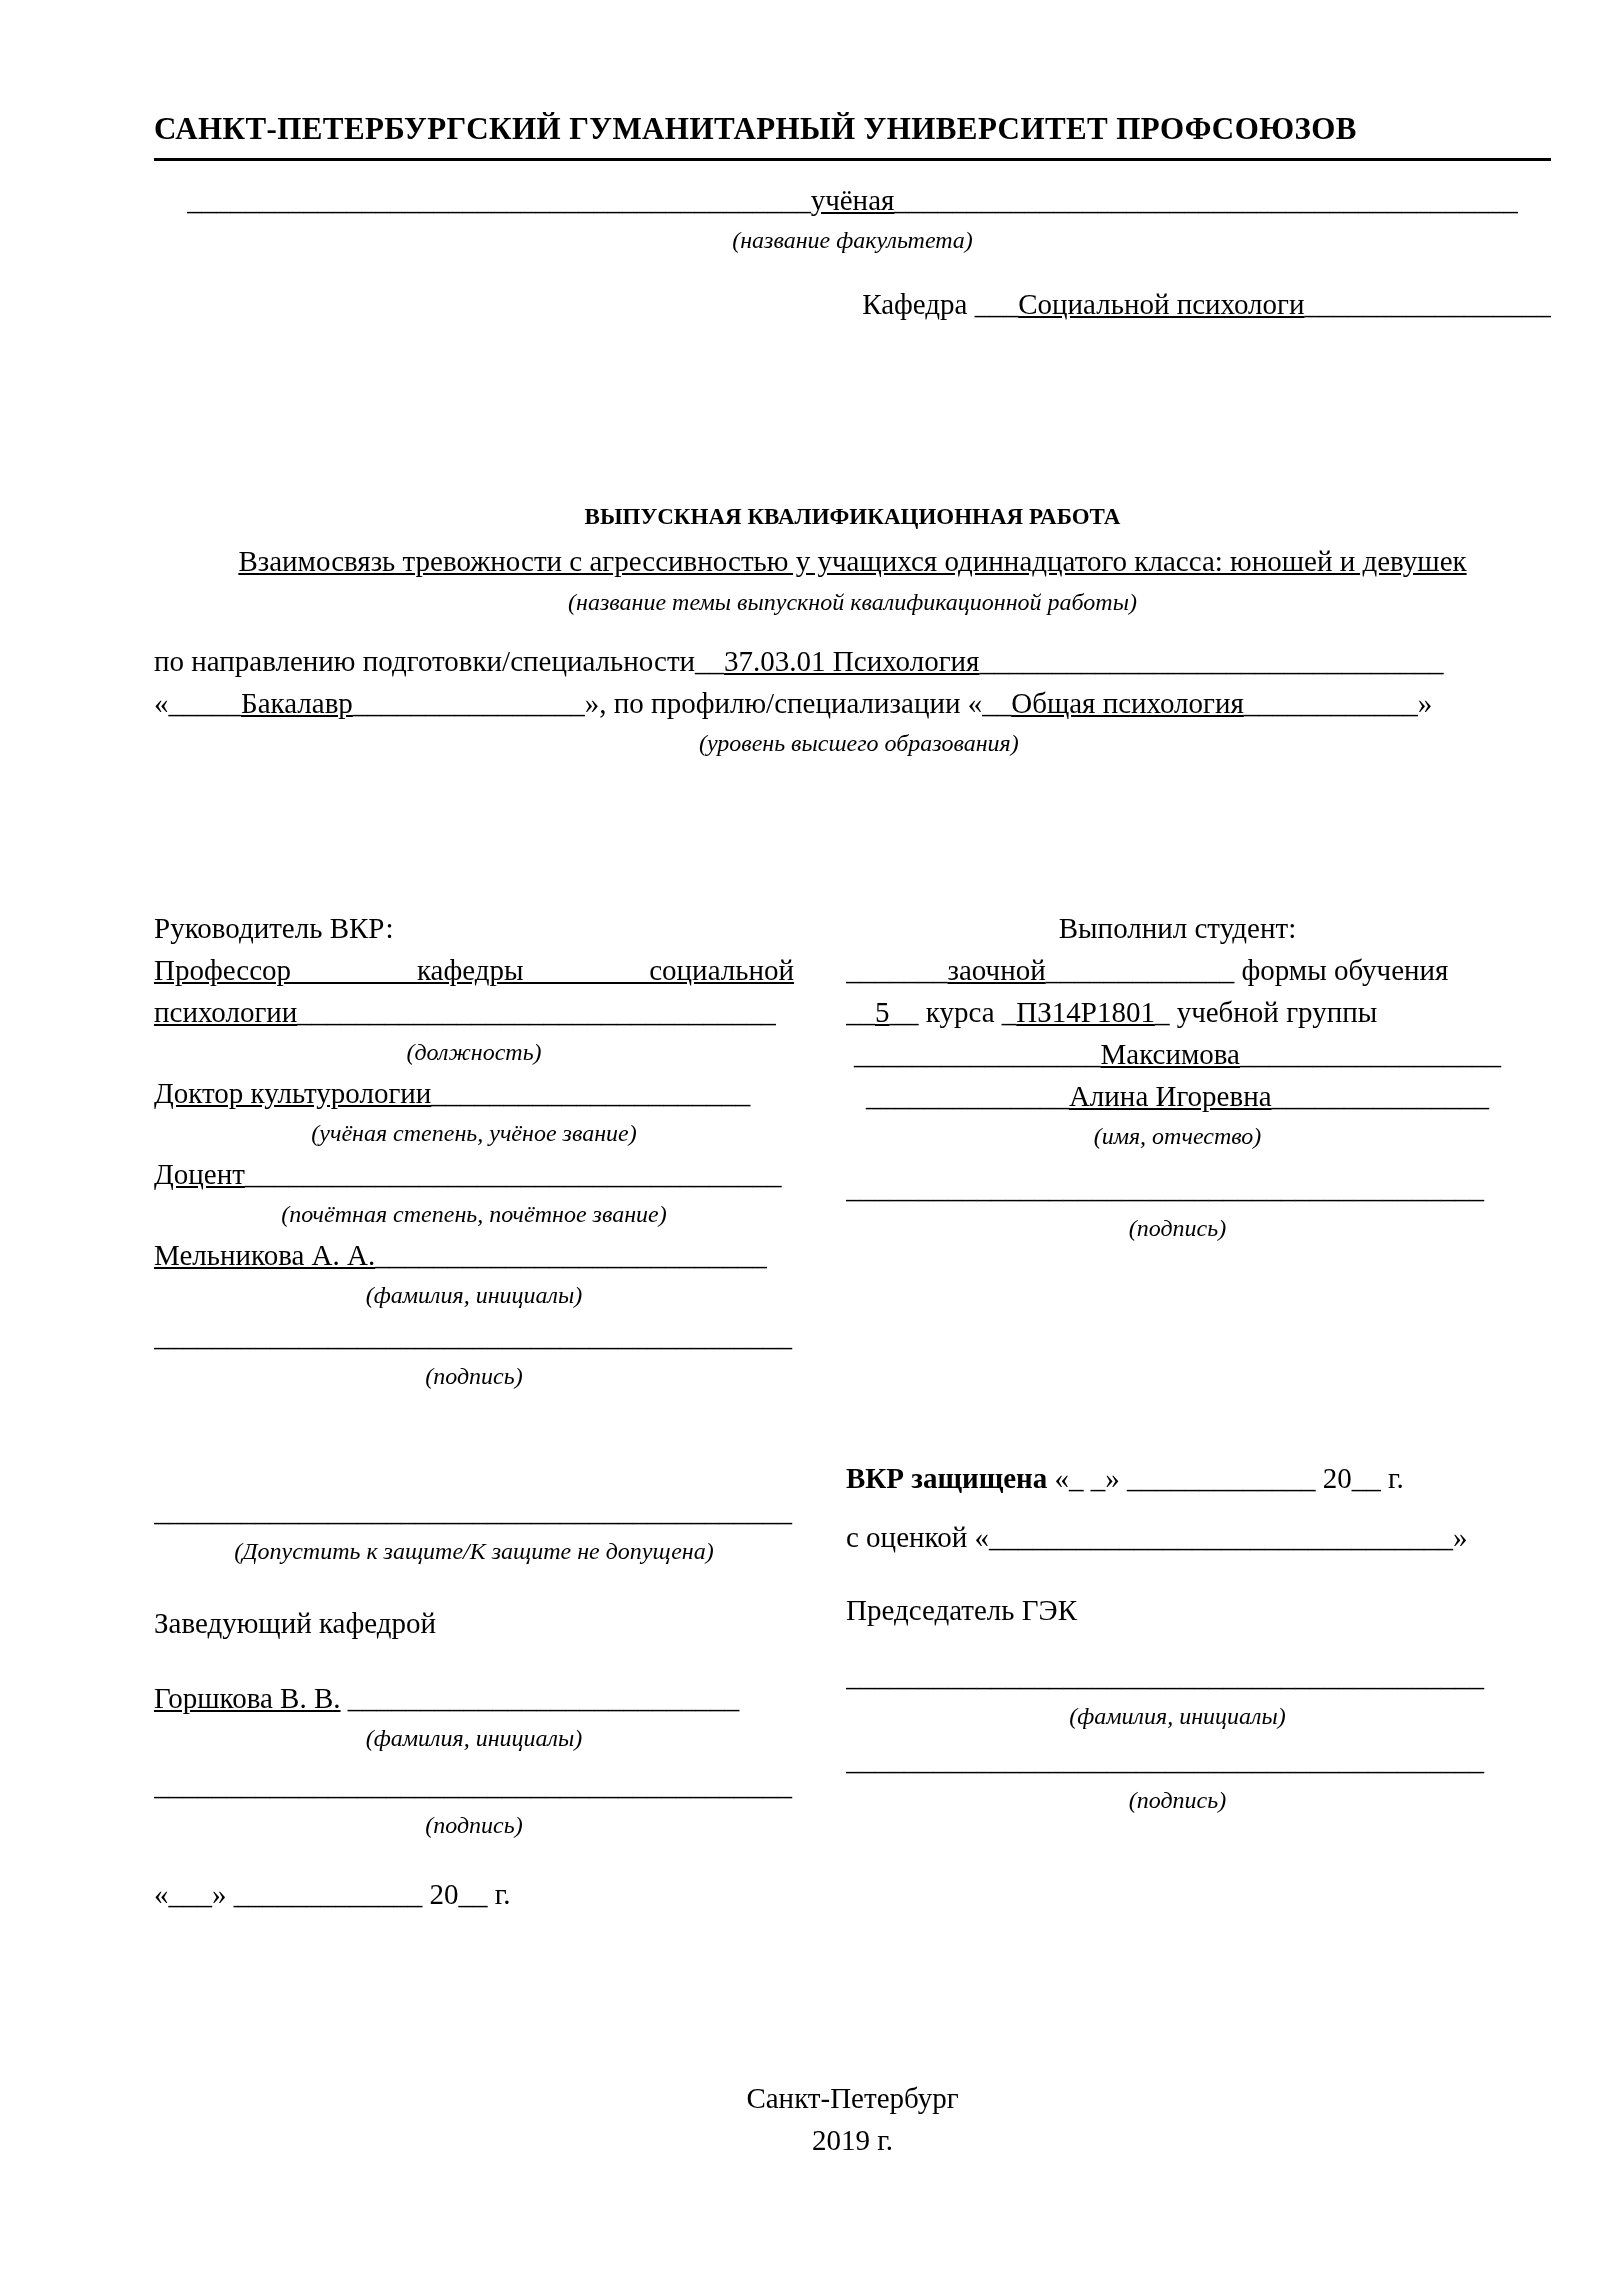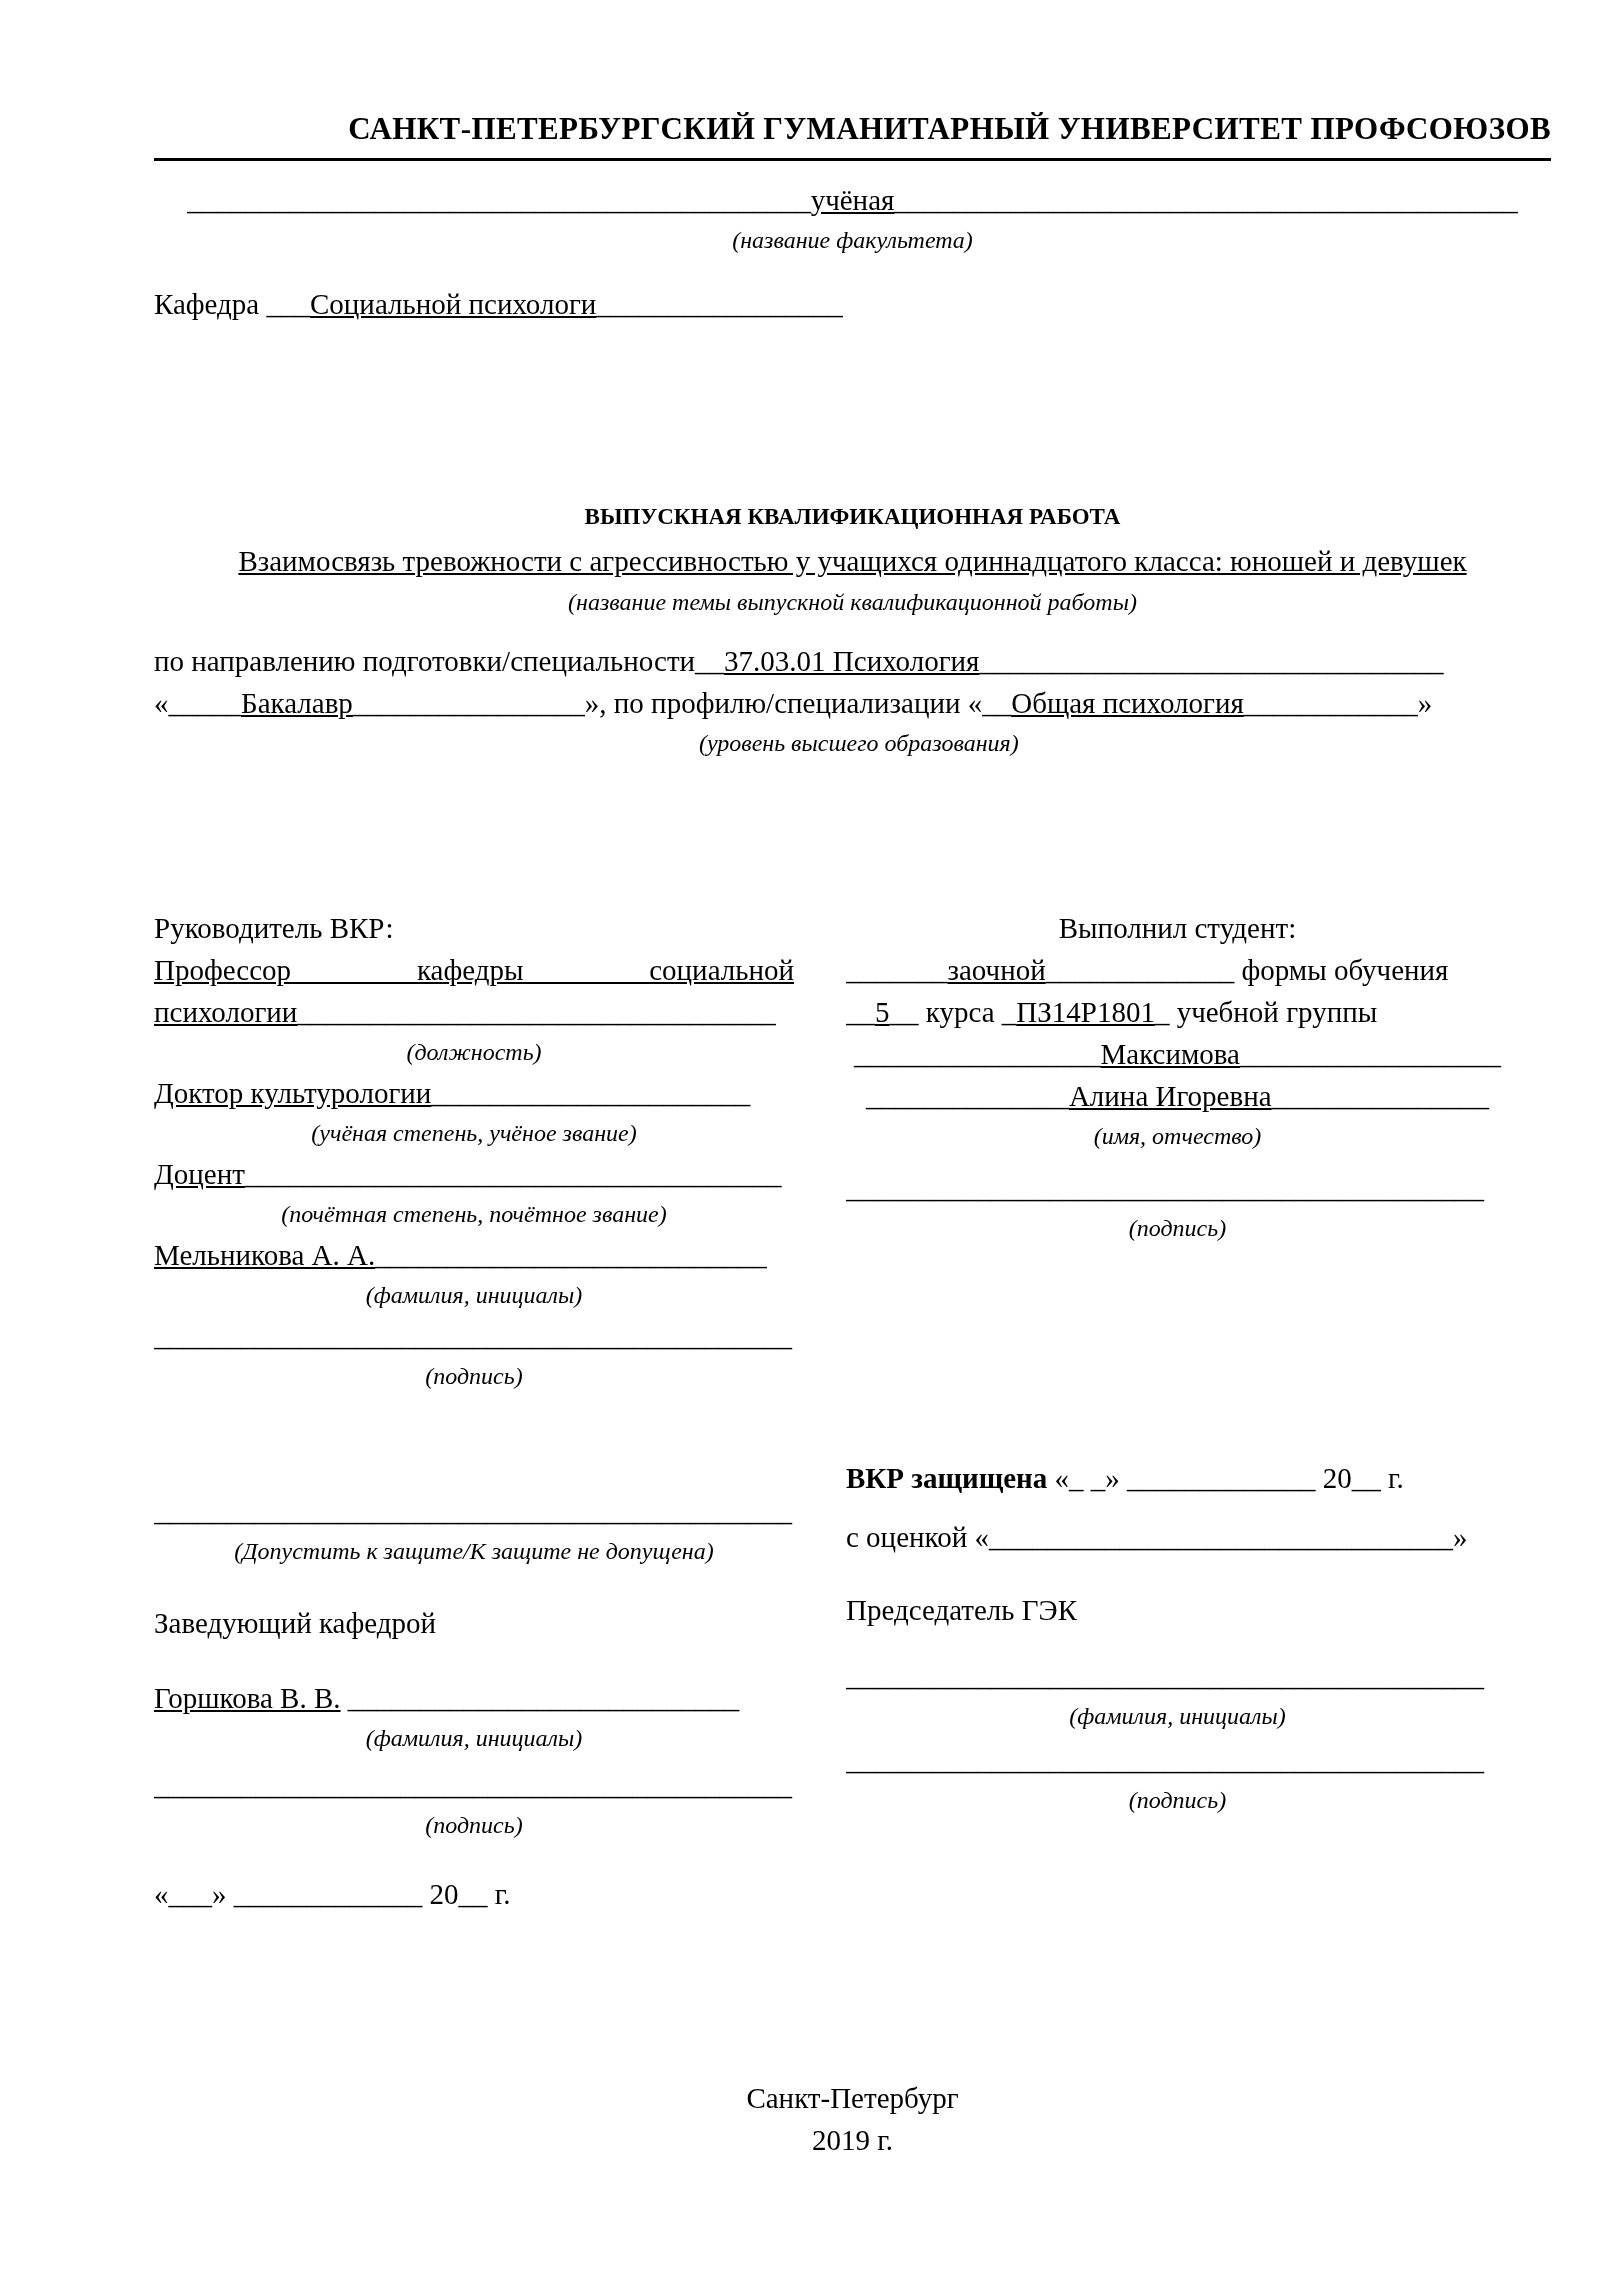--- a/index.html
+++ b/index.html
@@ -10,24 +10,24 @@
     font-family: "Liberation Serif", serif;
     font-size: 29px;
     -webkit-font-smoothing: antialiased;
   }
   .page { width: 1623px; height: 2295px; padding: 108px 72px 0 154px; overflow: hidden; }
   .line { line-height: 42px; }
   .nowrap { white-space: nowrap; overflow: hidden; }
   .u { text-decoration: underline; }
   .b { font-weight: bold; }
   .center { text-align: center; }
-  .right { text-align: left; }
+  .right { text-align: right; }
   .caption { font-style: italic; font-size: 24px; line-height: 39px; text-align: center; }
   .header-line {
-    font-weight: bold; font-size: 31px; text-align: right;
+    font-weight: bold; font-size: 31px; text-align: left;
     border-bottom: 3.9px solid #000; padding-bottom: 9.4px; line-height: 41px;
     letter-spacing: 0.4px;
   }
   .title-line { font-weight: bold; font-size: 23px; text-align: center; line-height: 44px; }
   .theme-line { text-decoration: underline; text-align: center; line-height: 44px; }
   .just {
     text-align: justify; text-align-last: justify;
     text-decoration: underline;
   }
   .cols { display: flex; align-items: flex-start; }

